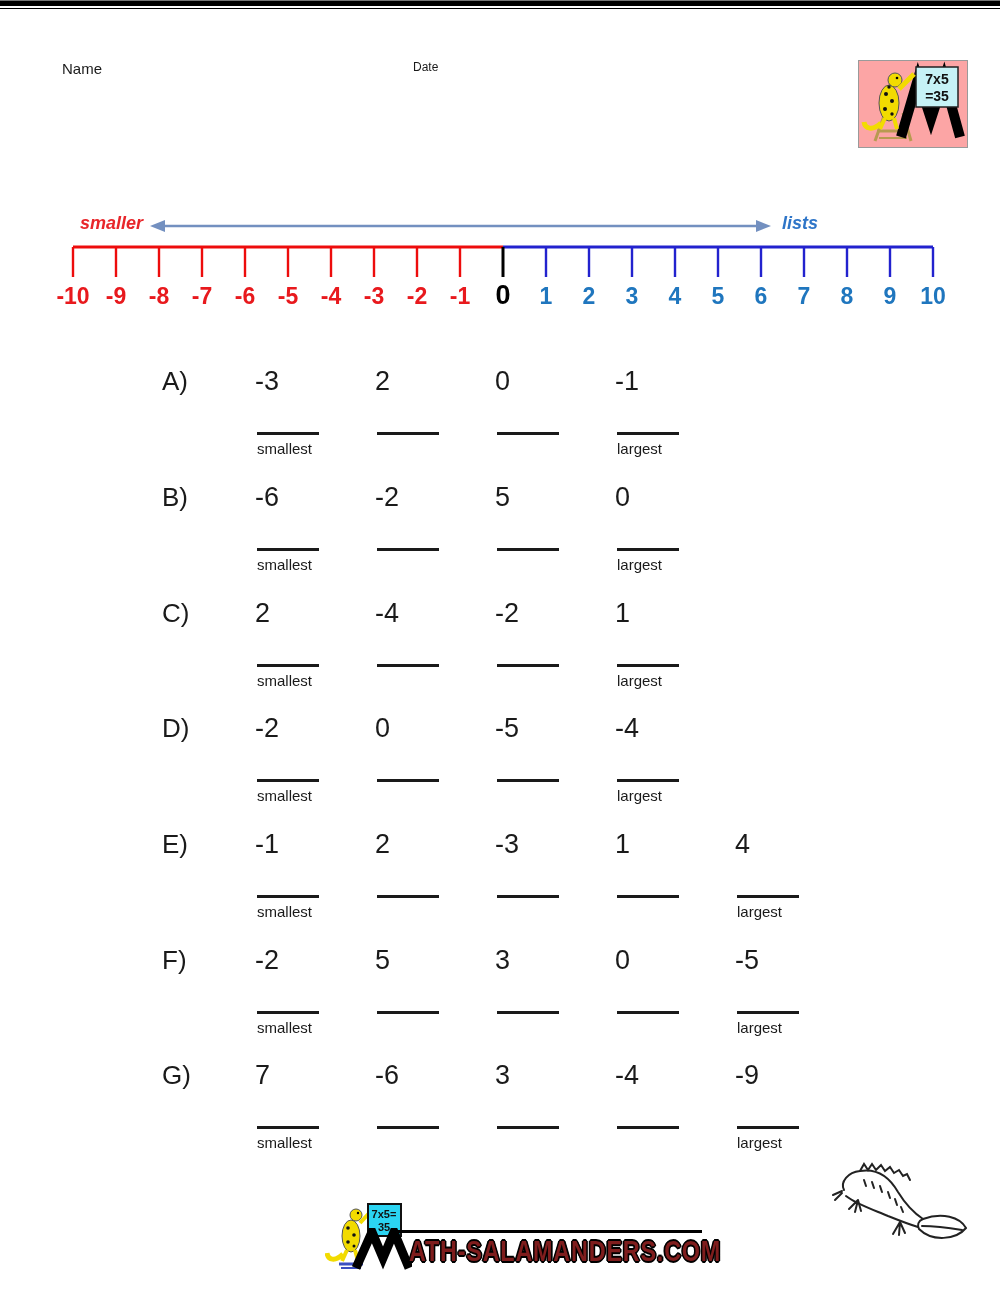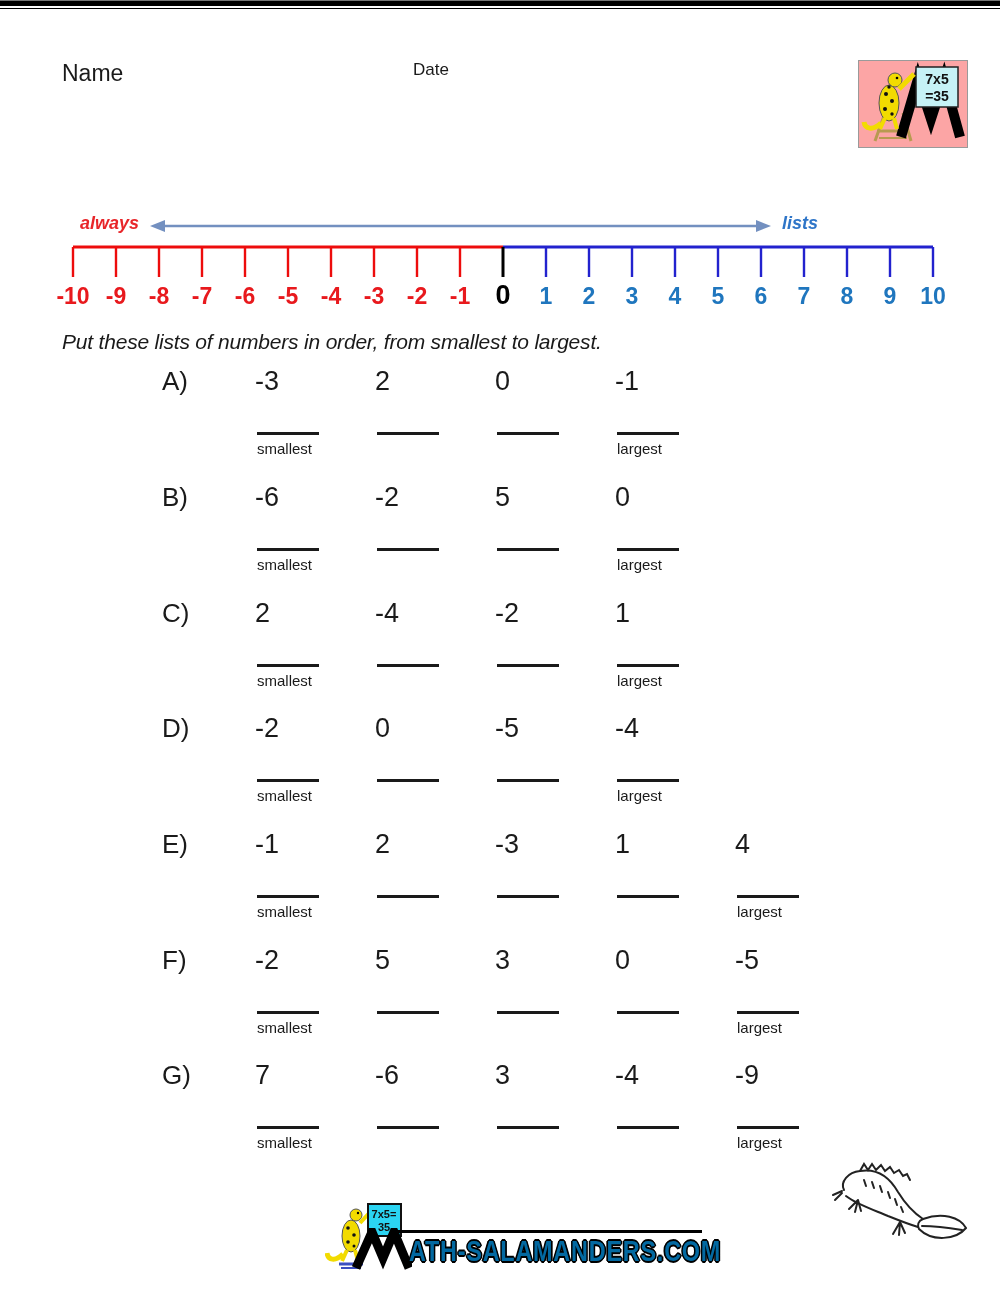--- a/index.html
+++ b/index.html
@@ -7,22 +7,22 @@
         font-family:"Liberation Sans",sans-serif;color:#1a1a1a;}
   .abs{position:absolute;}
 
   
   .rule-top{left:0;right:0;top:36;height:10px;}
   .rule-top .r1{height:1px;background:#777;}
   .rule-top .r2{height:5px;background:#000;}
   .rule-top .r3{height:2px;background:#fff;}
   .rule-top .r4{height:1px;background:#000;}
 
-  .name-label{left:62px;top:60px;font-size:23px;}
-  .date-label{left:413px;top:60px;font-size:17px;}
+  .name-label{left:62px;top:60px;font-size:15px;}
+  .date-label{left:413px;top:60px;font-size:12px;}
 
   .logo-box{left:858px;top:60px;width:108px;height:86px;border:1px solid #9a9a9a;background:#fca5a5;}
 
   .title{left:55px;top:104px;font-family:"Liberation Serif",serif;font-size:38px;
          color:#3E6FA6;white-space:nowrap;}
   .title-inner{display:inline-block;transform:scaleX(0.76);transform-origin:0 50%;}
 
   .reminder{left:62px;top:170px;font-size:21px;letter-spacing:-0.2px;}
 
   .smaller-label{left:80px;top:213px;font-size:18px;font-style:italic;font-weight:600;color:#E8262A;}
@@ -38,21 +38,21 @@
   .p-label{position:absolute;left:162px;top:0;font-size:26px;}
   .p-num{position:absolute;top:0;font-size:27px;}
   .p-blank{position:absolute;top:66px;width:62px;height:2.5px;background:#1a1a1a;}
   .p-ans{position:absolute;top:74px;font-size:15px;}
 
   
   .footer-art{left:325px;top:1198px;}
   .tagline{left:400px;top:1210px;width:302px;text-align:center;font-size:15px;font-weight:bold;}
   .footer-line{left:397px;top:1230px;width:305px;height:3px;background:#000;}
   .footer-m{left:352px;top:1228px;}
-  .wordmark{left:409px;top:1234px;font-size:30px;font-weight:900;color:#0369a1;white-space:nowrap;
+  .wordmark{left:409px;top:1234px;font-size:30px;font-weight:900;color:#7f1d1d;white-space:nowrap;
             text-shadow:2px 0 #000,-2px 0 #000,0 2px #000,0 -2px #000,
                         1px 1px #000,-1px -1px #000,1px -1px #000,-1px 1px #000;
             letter-spacing:1px;}
   .wordmark-inner{display:inline-block;transform:scaleX(0.78);transform-origin:0 50%;}
   .corner-salamander{left:828px;top:1150px;}
 </style>
 </head>
 <body>
 
 <div class="page">
@@ -93,21 +93,21 @@
         <circle cx="33" cy="40" r="2" fill="#111"></circle>
         <circle cx="26" cy="48" r="2" fill="#111"></circle>
         <circle cx="33" cy="53" r="1.7" fill="#111"></circle>
         <circle cx="30" cy="26" r="1.7" fill="#111"></circle>
       </g>
     </svg>
   </div>
 
 
 
-  <span class="abs smaller-label">always</span>
+  <span class="abs smaller-label">smaller</span>
   <svg class="abs arrow-svg" width="625" height="18">
     <line x1="14" y1="9" x2="611" y2="9" stroke="#7390C0" stroke-width="2.4"></line>
     <polygon points="2,9 17,3 17,15" fill="#7390C0"></polygon>
     <polygon points="623,9 608,3 608,15" fill="#7390C0"></polygon>
   </svg>
   <span class="abs larger-label">lists</span>
 
   <svg class="abs numline-svg" id="numline" width="920" height="72">
       <line x1="33" y1="9" x2="463" y2="9" stroke="#ED0C0C" stroke-width="3"></line>
       <line x1="463" y1="9" x2="893" y2="9" stroke="#2222CE" stroke-width="3"></line>
@@ -148,21 +148,20 @@
       <line x1="764" y1="9" x2="764" y2="39" stroke="#2222CE" stroke-width="2.4"></line>
       <text x="764" y="66" text-anchor="middle" font-size="23" font-weight="bold" fill="#1F76BE" font-family="&quot;Liberation Sans&quot;,sans-serif">7</text>
       <line x1="807" y1="9" x2="807" y2="39" stroke="#2222CE" stroke-width="2.4"></line>
       <text x="807" y="66" text-anchor="middle" font-size="23" font-weight="bold" fill="#1F76BE" font-family="&quot;Liberation Sans&quot;,sans-serif">8</text>
       <line x1="850" y1="9" x2="850" y2="39" stroke="#2222CE" stroke-width="2.4"></line>
       <text x="850" y="66" text-anchor="middle" font-size="23" font-weight="bold" fill="#1F76BE" font-family="&quot;Liberation Sans&quot;,sans-serif">9</text>
       <line x1="893" y1="9" x2="893" y2="39" stroke="#2222CE" stroke-width="2.4"></line>
       <text x="893" y="66" text-anchor="middle" font-size="23" font-weight="bold" fill="#1F76BE" font-family="&quot;Liberation Sans&quot;,sans-serif">10</text>
     </svg>
 
-  <div class="abs instruction">Put these lists of numbers in order, from smallest to largest.</div>
 
   <div class="abs" id="problems">
       <div class="p-row" style="top: 366px;">
         <span class="p-label">A)</span>
         <span class="p-num" style="left: 255px;">-3</span>
         <div class="p-blank" style="left: 257px;"></div>
         <span class="p-num" style="left: 375px;">2</span>
         <div class="p-blank" style="left: 377px;"></div>
         <span class="p-num" style="left: 495px;">0</span>
         <div class="p-blank" style="left: 497px;"></div>

